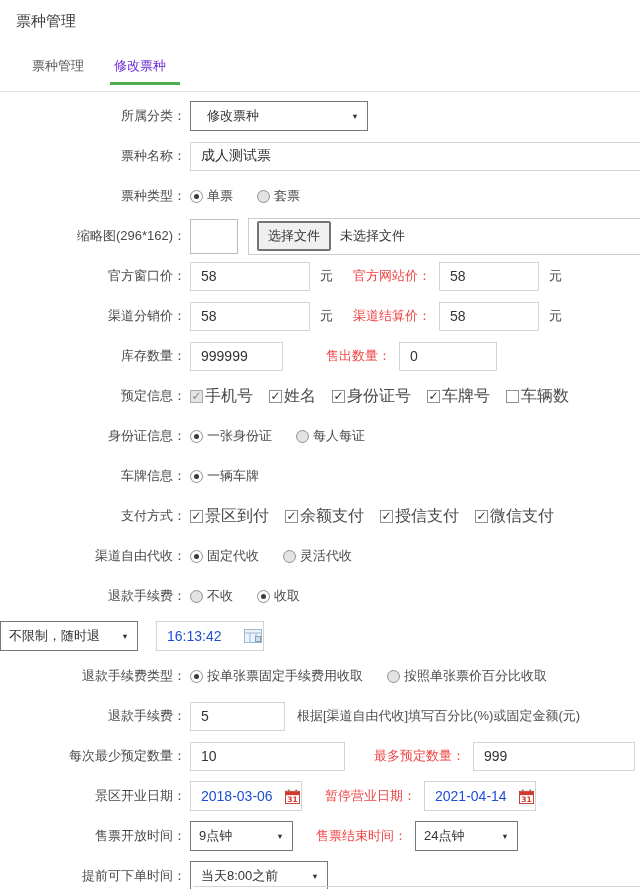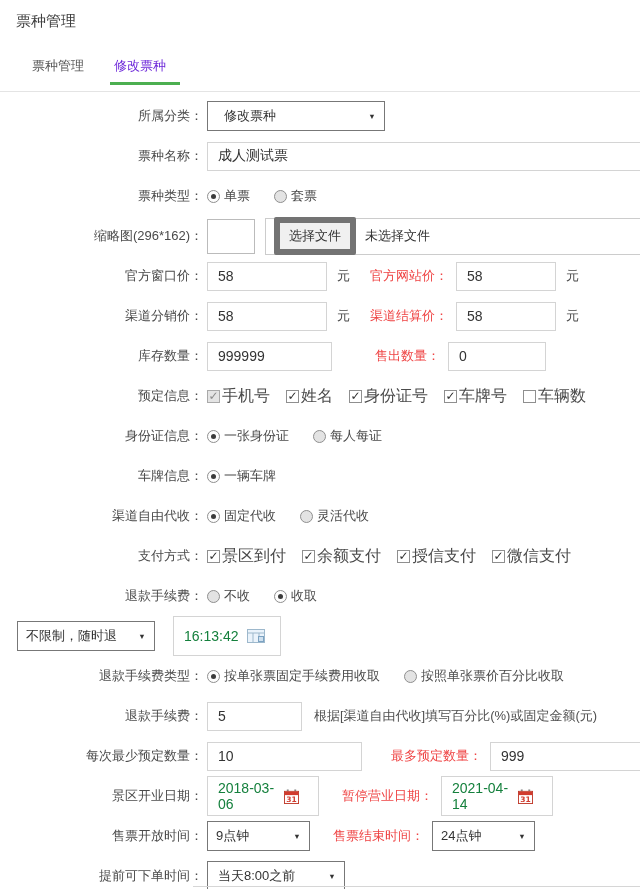--- a/index.html
+++ b/index.html
@@ -11,28 +11,28 @@
   }
   .header { padding:12px 0 0 16px; }
   .page-title { font-size:15px; color:#3d3d3d; }
   .tabs { display:flex; margin:26px 0 0 16px; }
   .tab { font-size:13px; color:#555; margin-right:26px; padding:0 4px 16px 0; position:relative; cursor:pointer; }
   .tab.active { color:#6d28d9; }
   .tab.active::after { content:""; position:absolute; left:-4px; right:-10px; bottom:6px; height:3px; background:#4caf50; }
   .tabbar-divider { height:1px; background:#e4e4e4; width:100%; }
 
   .form { padding-top:4px; }
-  .row { display:flex; align-items:center; height:40px;margin-left:17px; }
+  .row { display:flex; align-items:center; height:40px; }
   .lbl { width:190px; flex:none; text-align:right; font-size:13px; color:#4a4a4a; padding-right:4px; }
   .lbl2 { font-size:13px; color:#ef4444; text-align:right; flex:none; }
 
   .inp { height:29px; border:1px solid #d4d4d4; background:#fff; font-size:14px; color:#333;
          padding:0 10px; font-family:inherit; outline:none; }
   .grow { flex:1; margin-right:-3px; }
-  .w178{width:178px}.w120{width:120px}.w105{width:125px}.w100{width:100px}
+  .w178{width:178px}.w120{width:120px}.w105{width:93px}.w100{width:100px}
   .w98{width:98px}.w95{width:95px}.w155{width:155px}.w162{width:162px}
   .w110{width:110px}.w108{width:108px}
 
   .sel { height:30px; border:1px solid #777; background:#fff; display:flex; align-items:center;
          position:relative; font-size:13px; color:#333; padding:0 22px 0 8px; cursor:pointer; flex:none; }
   .sel .sel-text { flex:1; text-align:left; white-space:nowrap; }
   .sel.left .sel-text { text-align:left; padding-left:8px; }
   .sel .arrow { position:absolute; right:7px; top:50%; transform:translateY(-50%) scale(0.75); font-size:10px; color:#333; }
 
   .rditem { display:flex; align-items:center; font-size:13px; color:#4a4a4a; margin-right:24px; cursor:pointer; }
@@ -44,29 +44,29 @@
   .cbitem { display:flex; align-items:center; font-size:16px; color:#4a4a4a; margin-right:16px; cursor:pointer; }
   .cb { width:13px; height:13px; flex:none; border:1px solid #8f8f8f; background:#fff; position:relative;
         margin-right:2px; display:flex; align-items:center; justify-content:center; }
   .cb.checked::after { content:"✓"; font-size:12px; font-weight:bold; color:#2e2e2e; line-height:1; margin-top:-1px; }
   .cb.disabled { background:#e4e4e4; border-color:#a9a9a9; }
   .cb.disabled::after { color:#8a8a8a; }
 
   .thumb-inp { width:48px; height:35px; border:1px solid #bbb; background:#fff; flex:none; margin-right:10px; }
   .filebox { flex:1; height:37px; border:1px solid #ccc; display:flex; align-items:center;
              padding-left:8px; margin-right:-2px; }
-  .filebtn { border:6px solid #737373; background:#f0f0f0; border-radius:2px; font-size:13px; color:#333;
+  .filebtn { border:2px solid #737373; background:#f0f0f0; border-radius:2px; font-size:13px; color:#333;
              padding:4px 9px; cursor:pointer; font-family:inherit; flex:none; }
   .filestatus { font-size:13px; color:#333; margin-left:9px; }
 
   .unit { font-size:13px; color:#4a4a4a; margin-left:10px; }
   .hint { font-size:13px; color:#4f4f4f; margin-left:12px; white-space:nowrap; }
 
-  .iconbox { height:40px; border:1px solid #d4d4d4; background:#fff; display:flex; align-items:center;
-             justify-content:space-between; padding:0 19px 0 10px; font-size:14px; color:#15803d; flex:none; cursor:pointer; }
+  .iconbox { height:30px; border:1px solid #d4d4d4; background:#fff; display:flex; align-items:center;
+             justify-content:space-between; padding:0 1px 0 10px; font-size:14px; color:#1d4ed8; flex:none; cursor:pointer; }
   .iconbox svg { flex:none; margin-left:8px; }
 
   .cutline { position:absolute; left:193px; right:0; top:886px; border-top:1px solid #d6d6d6; }
   .ml8{margin-left:8px}.ml14{margin-left:14px}.ml18{margin-left:18px}.ml20{margin-left:20px}.ml22{margin-left:22px}
   .lw90{width:90px}.lw88{width:88px}.lw100{width:100px}.lw92{width:92px}
 </style>
 </head>
 <body>
 
 <div class="header">
@@ -177,48 +177,48 @@
 
   <div class="row">
     <span class="lbl">车牌信息：</span>
     <span class="rditem">
       <span class="rd on"></span>
       <span>一辆车牌</span>
     </span>
   </div>
 
   <div class="row">
+    <span class="lbl">支付方式：</span>
+    <span class="cbitem">
+      <span class="cb checked"></span>
+      <span>景区到付</span>
+    </span>
+    <span class="cbitem">
+      <span class="cb checked"></span>
+      <span>余额支付</span>
+    </span>
+    <span class="cbitem">
+      <span class="cb checked"></span>
+      <span>授信支付</span>
+    </span>
+    <span class="cbitem">
+      <span class="cb checked"></span>
+      <span>微信支付</span>
+    </span>
+  </div>
+
+  <div class="row">
     <span class="lbl">渠道自由代收：</span>
     <span class="rditem">
       <span class="rd on"></span>
       <span>固定代收</span>
     </span>
     <span class="rditem">
       <span class="rd off"></span>
       <span>灵活代收</span>
-    </span>
-  </div>
-
-  <div class="row">
-    <span class="lbl">支付方式：</span>
-    <span class="cbitem">
-      <span class="cb checked"></span>
-      <span>景区到付</span>
-    </span>
-    <span class="cbitem">
-      <span class="cb checked"></span>
-      <span>余额支付</span>
-    </span>
-    <span class="cbitem">
-      <span class="cb checked"></span>
-      <span>授信支付</span>
-    </span>
-    <span class="cbitem">
-      <span class="cb checked"></span>
-      <span>微信支付</span>
     </span>
   </div>
 
   <div class="row">
     <span class="lbl">退款手续费：</span>
     <span class="rditem">
       <span class="rd off"></span>
       <span>不收</span>
     </span>
     <span class="rditem">

